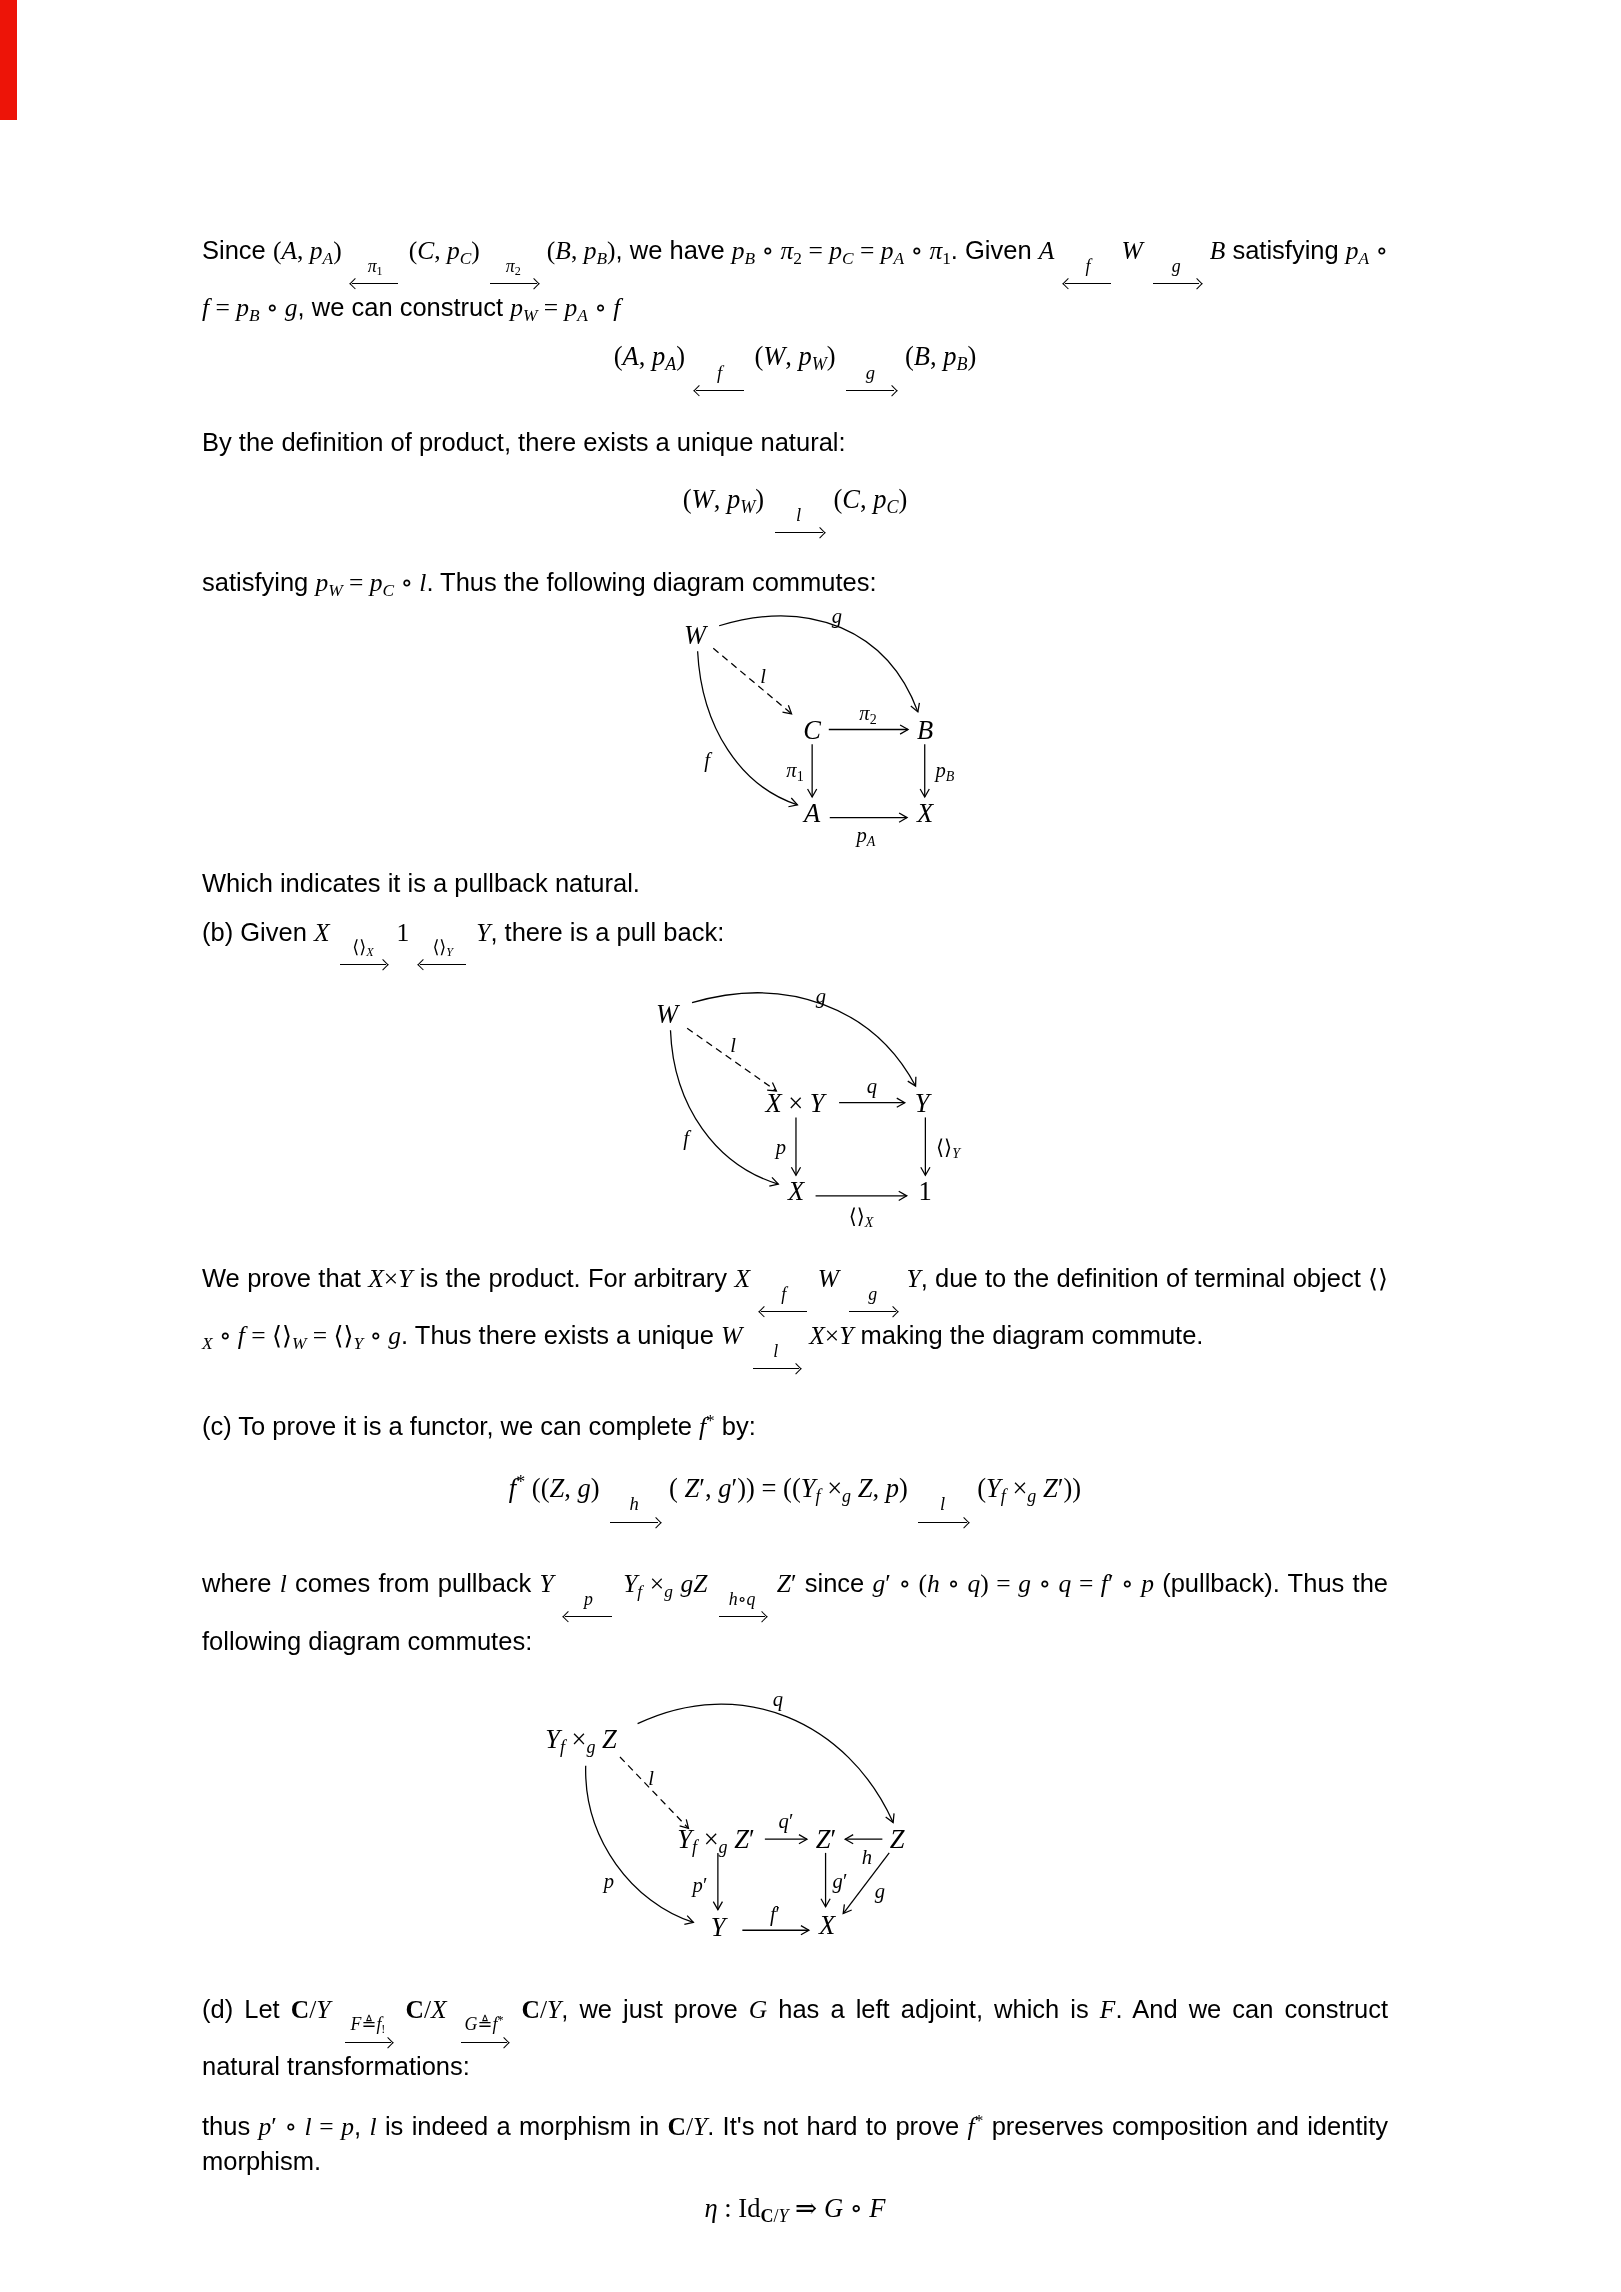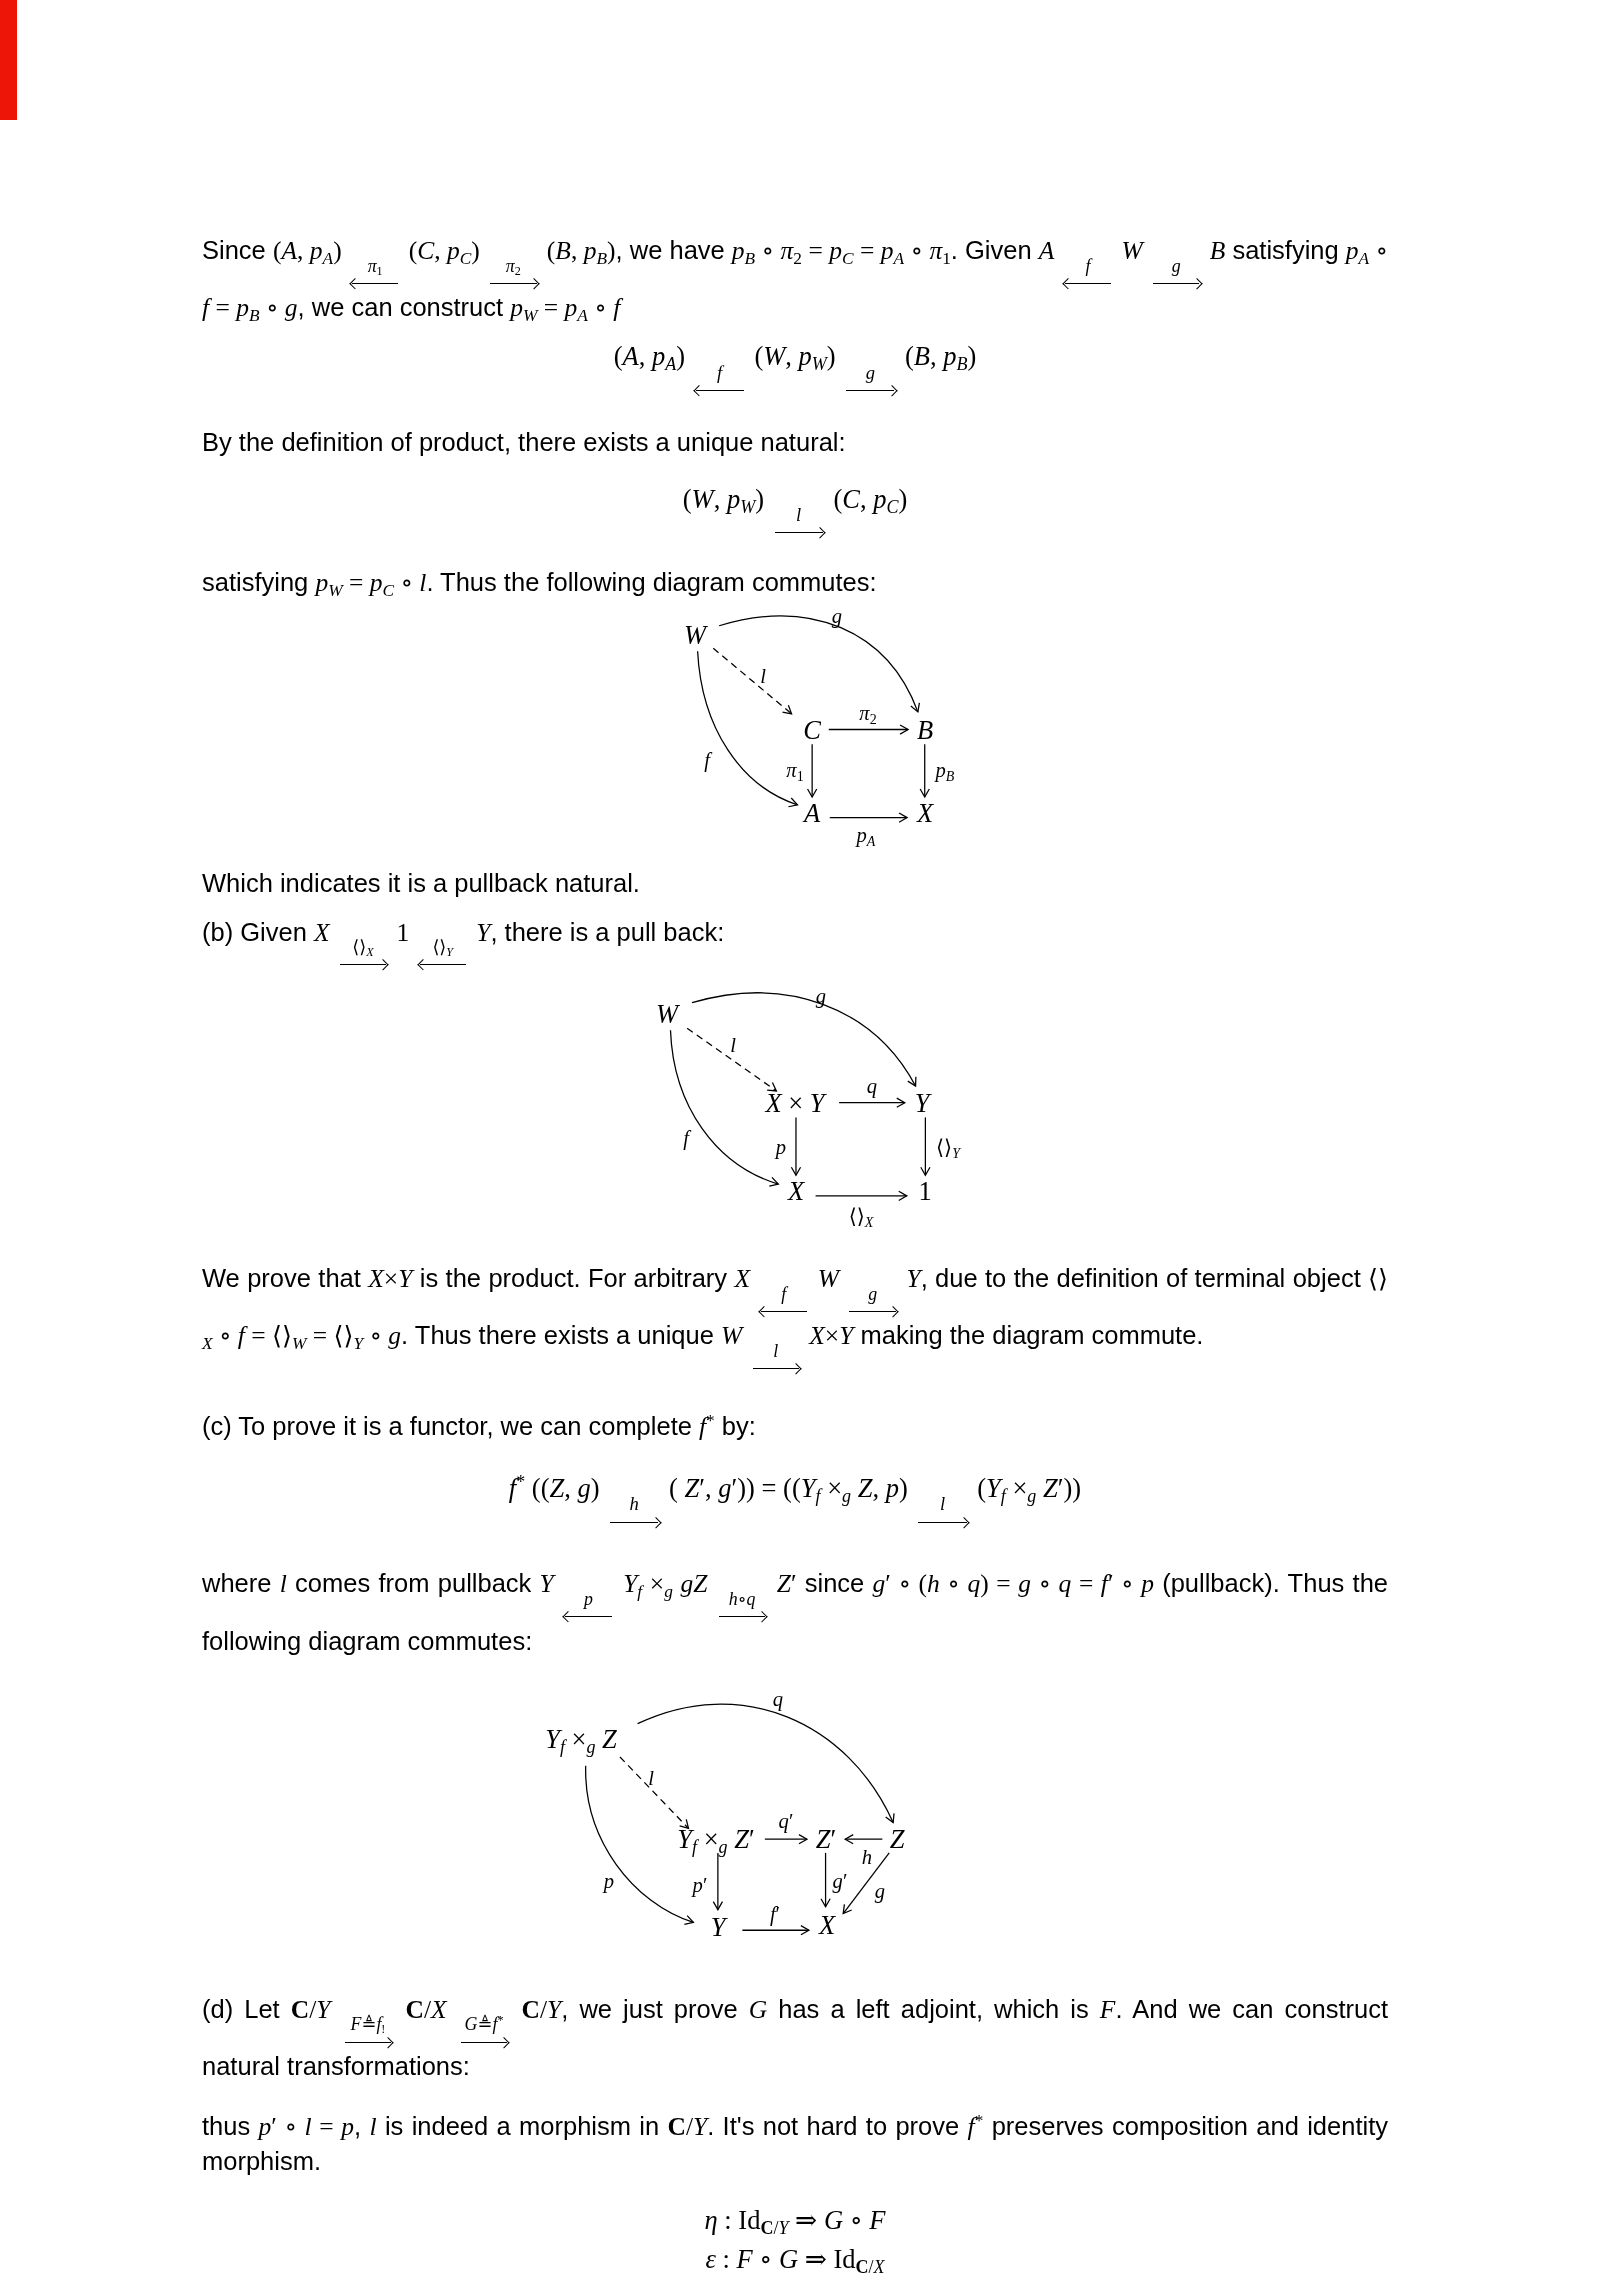--- a/index.html
+++ b/index.html
@@ -217,18 +217,17 @@
     <div class="para" style="margin-top:35px">(d) Let <span class="m"><span class="mbf"><i>C</i></span>/<i>Y</i> <span class="xarr">
             <span class="xlab"><i>F</i>≜<i>f</i><sub>!</sub></span>
             <span class="abody r"></span>
           </span> <span class="mbf"><i>C</i></span>/<i>X</i> <span class="xarr">
             <span class="xlab"><i>G</i>≜<i>f</i><sup>*</sup></span>
             <span class="abody r"></span>
           </span> <span class="mbf"><i>C</i></span>/<i>Y</i></span>, we just prove <span class="m"><i>G</i></span> has a left adjoint, which is <span class="m"><i>F</i></span>.  And we can construct natural transformations:</div>
 
     <div class="para" style="margin-top:25.5px">thus <span class="m"><i>p</i>′ ∘ <i>l</i> = <i>p</i></span>, <span class="m"><i>l</i></span> is indeed a morphism in <span class="m"><span class="mbf"><i>C</i></span>/<i>Y</i></span>.  It's not hard to prove <span class="m"><i>f</i><sup>*</sup></span> preserves composition and identity morphism.</div>
 
-    <div class="eq" style="margin-top:22px"><span class="m"><i>η</i> : <span class="mrm"><i>I</i><i>d</i></span><sub><span class="mbf"><i>C</i></span>/<i>Y</i></sub> ⇒ <i>G</i> ∘ <i>F</i></span></div>
-    <div class="eq" style="margin-top:0px"><span class="m"><i>ε</i> : <i>F</i> ∘ <i>G</i> ⇒ <span class="mrm"><i>I</i><i>d</i></span><sub><span class="mbf"><i>C</i></span>/<i>X</i></sub></span></div>
+    <div class="eq" style="margin-top:10px"><span class="m"><i>η</i> : <span class="mrm"><i>I</i><i>d</i></span><sub><span class="mbf"><i>C</i></span>/<i>Y</i></sub> ⇒ <i>G</i> ∘ <i>F</i></span></div>
 
   </div>
 </div>
 
 
 </body></html>

